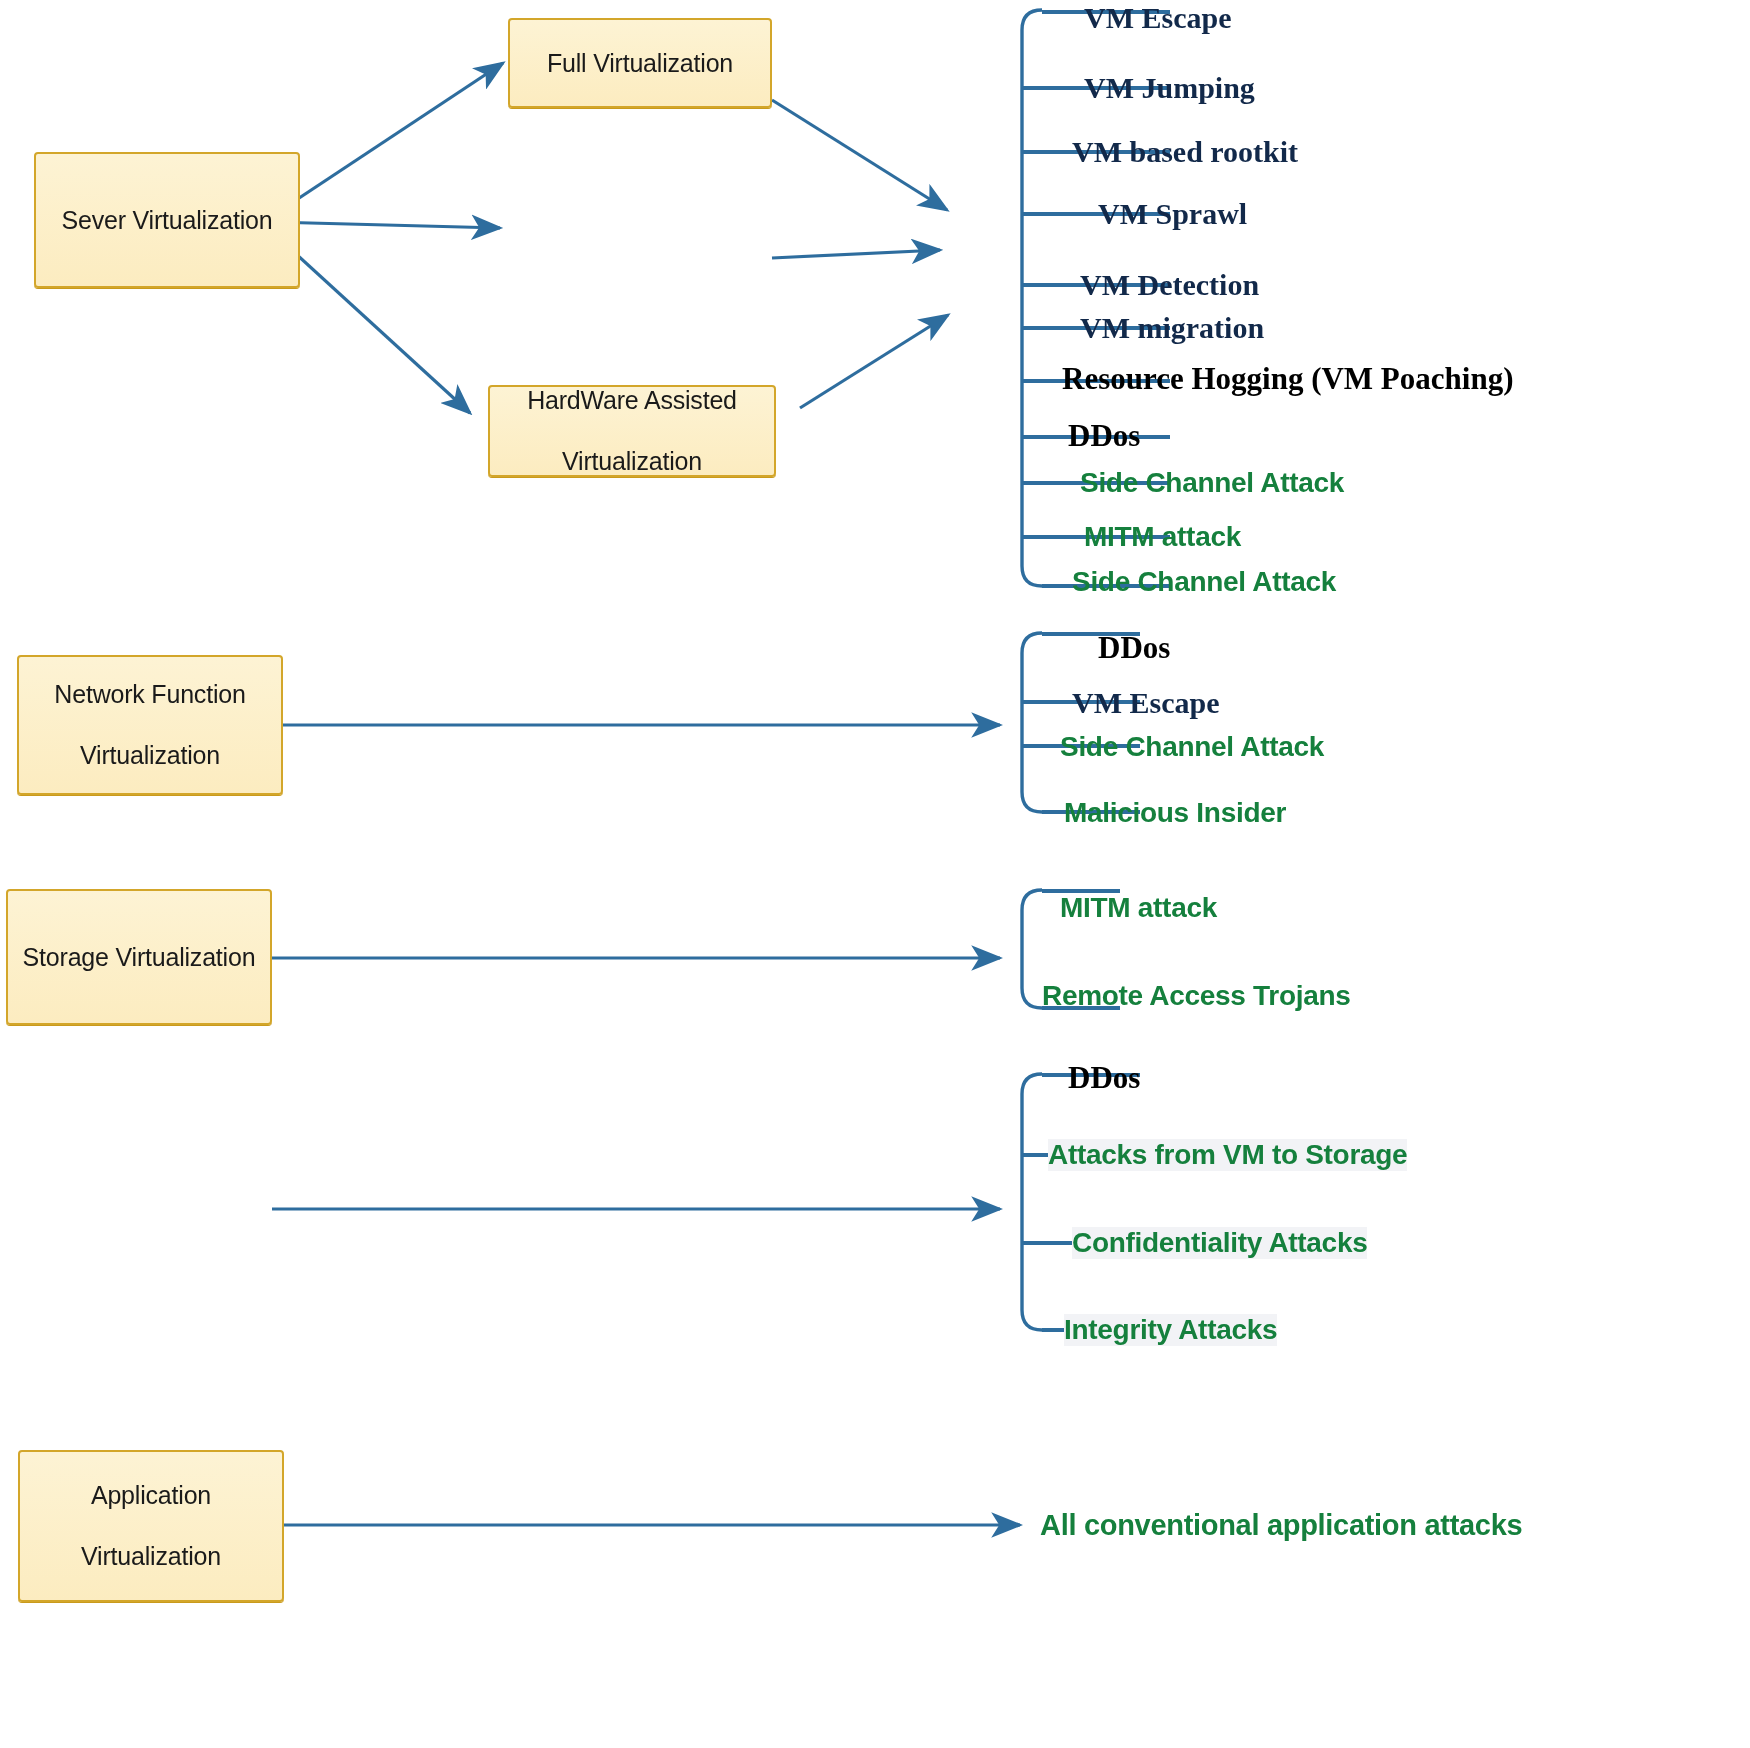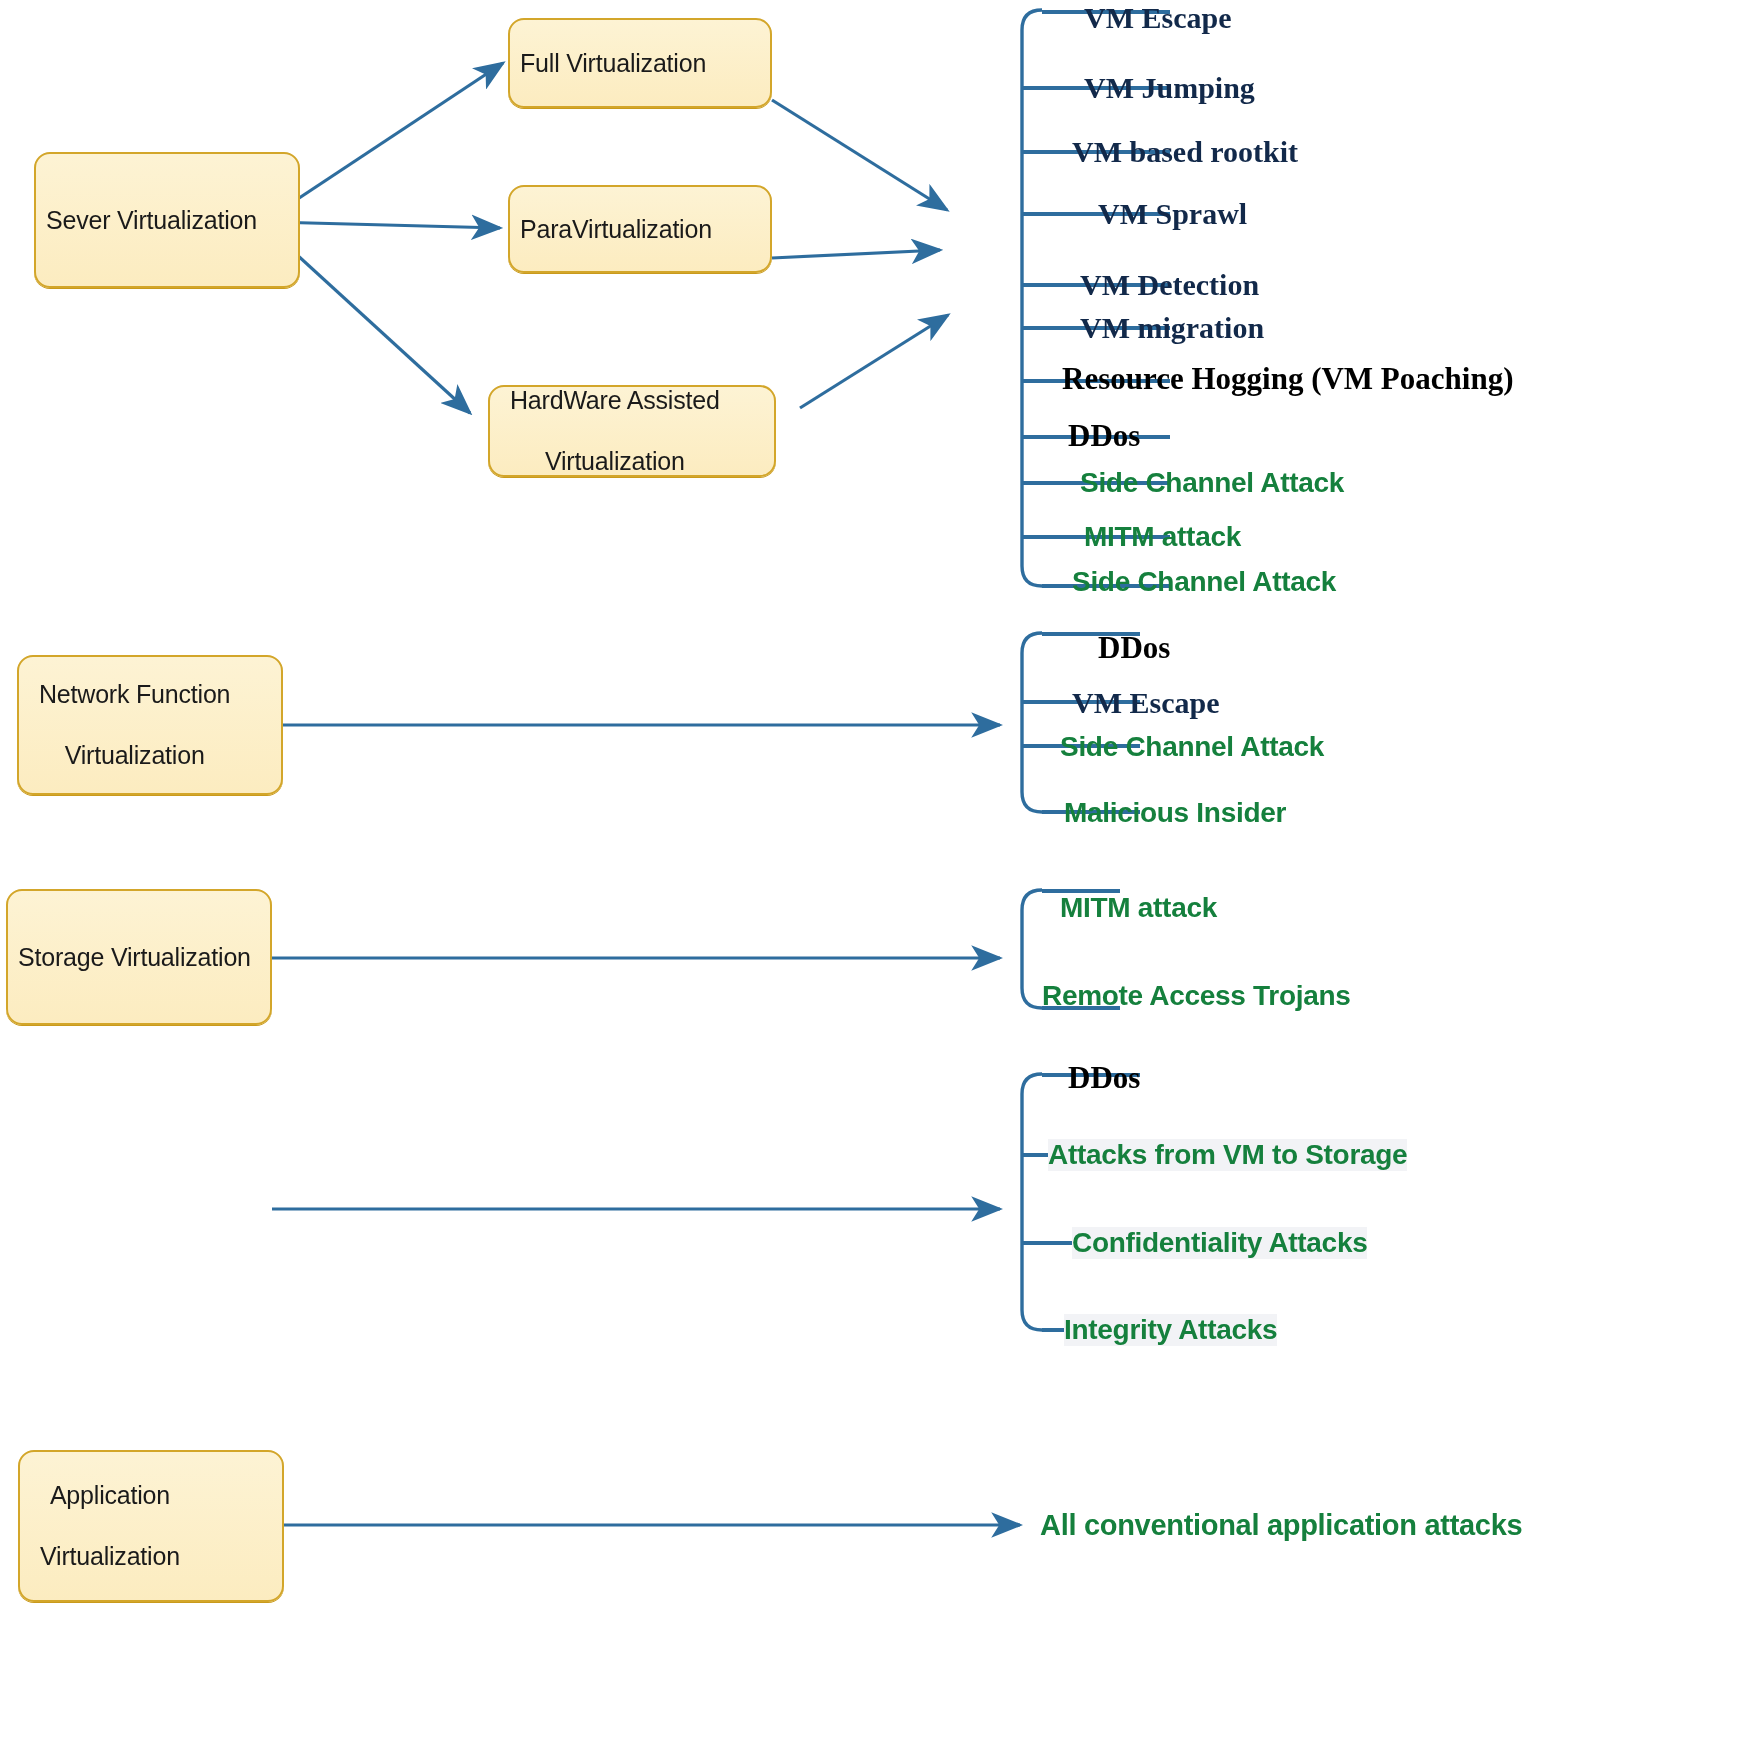--- a/index.html
+++ b/index.html
@@ -5,23 +5,23 @@
   html,body{margin:0;padding:0;background:#ffffff;}
   body{width:1750px;height:1748px;font-family:"Liberation Sans",sans-serif;}
   #stage{position:relative;width:1750px;height:1748px;overflow:hidden;background:#fff;}
 
   svg.edges{position:absolute;left:0;top:0;width:1750px;height:1748px;pointer-events:none;}
 
   .node{
     position:absolute;
     background:linear-gradient(180deg,#fdf3d4 0%,#fcecc0 100%);
     border:2px solid #d3a62a;
-    border-radius:16px;
+    border-radius:4px;
     box-sizing:border-box;
-    display:flex;align-items:center;
+    display:flex;align-items:center;justify-content:center;
     text-align:center;
     color:#1a1a1a;
     font-family:"Liberation Sans",sans-serif;
     font-size:25px;
     line-height:1.22;
     letter-spacing:-0.2px;
     box-shadow:0 1px 0 #c99a1c;
   }
   .node span{display:block;padding:0 10px;}
 
@@ -130,23 +130,20 @@
 
 
   <div class="node" style="left:18px;top:1450px;width:266px;height:152px;">
     <span><span>Application</span><br><span>Virtualization</span></span>
   </div>
 
   <div class="node" style="left:508px;top:18px;width:264px;height:90px;">
     <span>Full Virtualization</span>
   </div>
 
-  <div class="node" style="left:508px;top:185px;width:264px;height:88px;">
-    <span>ParaVirtualization</span>
-  </div>
 
   <div class="node" style="left:488px;top:385px;width:288px;height:92px;">
     <span><span>HardWare Assisted</span><br><span>Virtualization</span></span>
   </div>
 
   <div class="leaf serif" style="left:1084px;top:18px;">VM Escape</div>
   <div class="leaf serif" style="left:1084px;top:88px;">VM Jumping</div>
   <div class="leaf serif" style="left:1072px;top:152px;">VM based rootkit</div>
   <div class="leaf serif" style="left:1098px;top:214px;">VM Sprawl</div>
   <div class="leaf serif" style="left:1080px;top:285px;">VM Detection</div>

